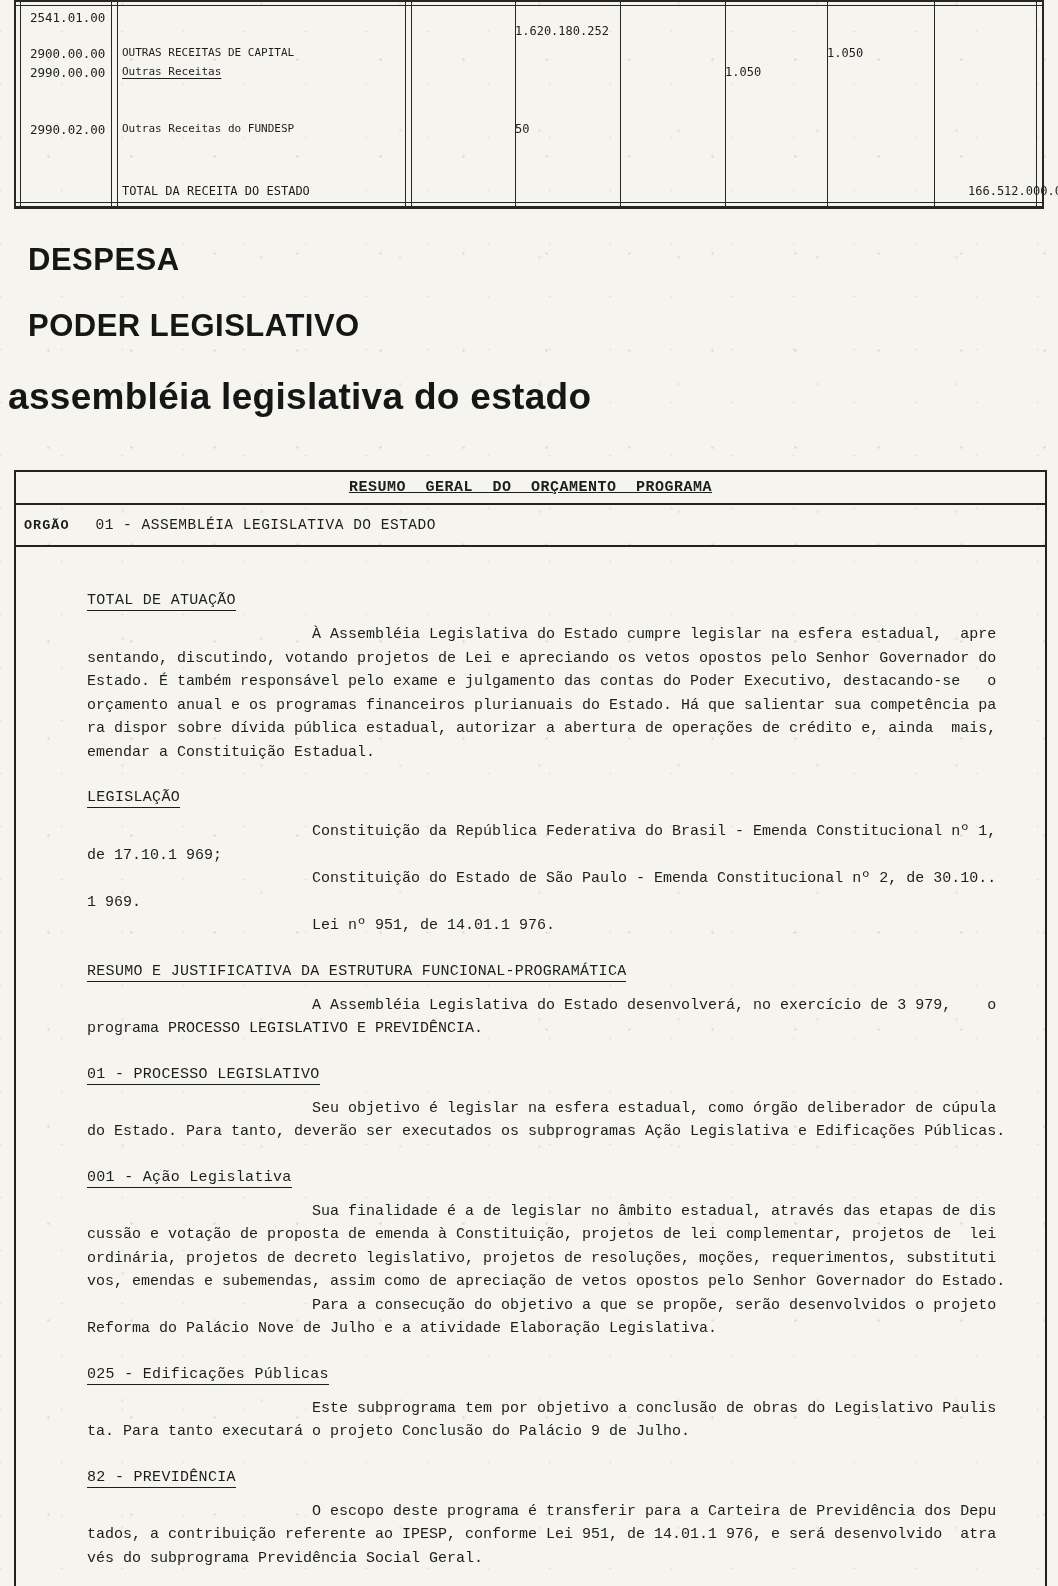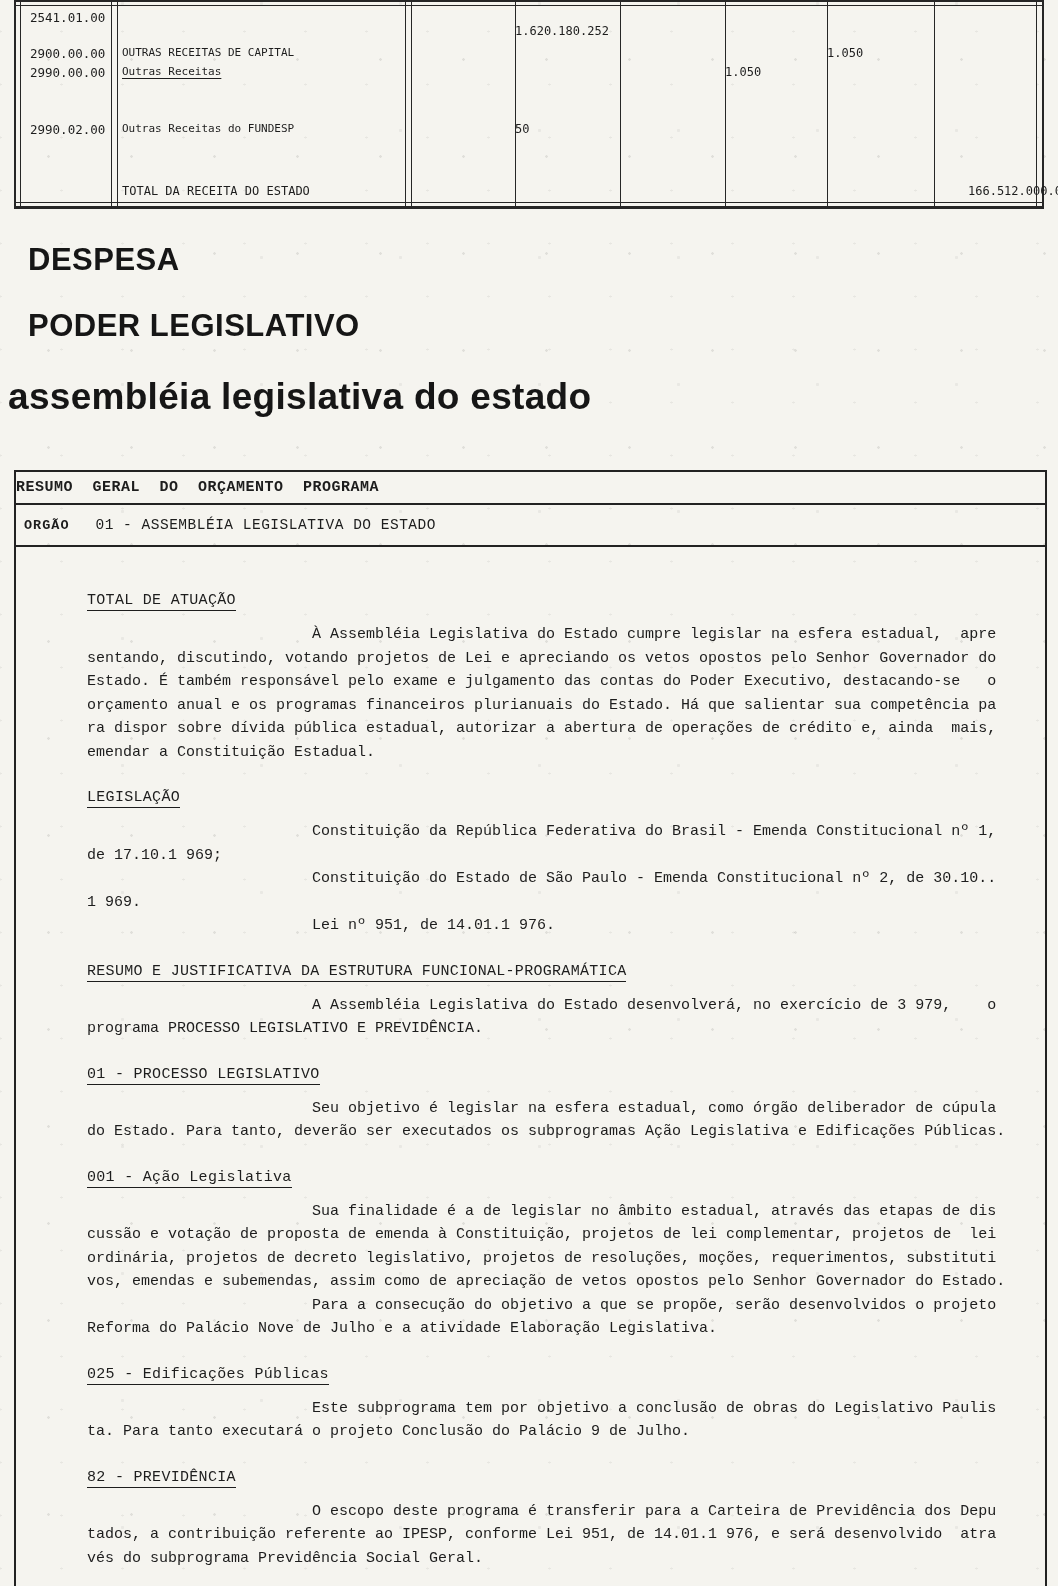--- a/index.html
+++ b/index.html
@@ -39,22 +39,22 @@
   .bigh{position:absolute;left:28px;margin:0;font-family:"Liberation Sans","DejaVu Sans",sans-serif;
         font-weight:700;color:#161616;letter-spacing:.5px;white-space:nowrap;}
   .h-despesa{top:242px;font-size:31px;}
   .h-poder{top:308px;font-size:31px;}
   .h-assembleia{top:376px;left:8px;font-size:37px;letter-spacing:.3px;}
   
   .box{position:absolute;left:14px;top:470px;width:1033px;height:1116px;
        border-top:2.5px solid #222;border-left:2.5px solid #222;border-right:2.5px solid #222;
        box-sizing:border-box;}
   .box-title{height:31px;line-height:31px;border-bottom:2px solid #222;
-             text-align:left;font-size:15px;font-weight:700;
-             word-spacing:10px;letter-spacing:.5px;}
+             text-align:center;font-size:15px;font-weight:700;
+             word-spacing:10px;letter-spacing:.5px;text-decoration:underline;}
   .box-orgao{height:40px;display:flex;align-items:center;border-bottom:2px solid #222;
              padding-left:8px;}
   .orgao-label{font-size:13.5px;font-weight:700;letter-spacing:1px;}
   .orgao-value{font-size:14.5px;margin-left:26px;letter-spacing:.5px;}
   .box-content{padding:44px 20px 0 71px;}
   .sec{margin:0;}
   .sec-h{margin:24px 0 12px 0;}
   .sec:first-child .sec-h{margin-top:0;}
   .sec-h-text{display:inline-block;font-size:15px;border-bottom:1.5px solid #1d1d1d;
               padding-bottom:1px;letter-spacing:.3px;}

